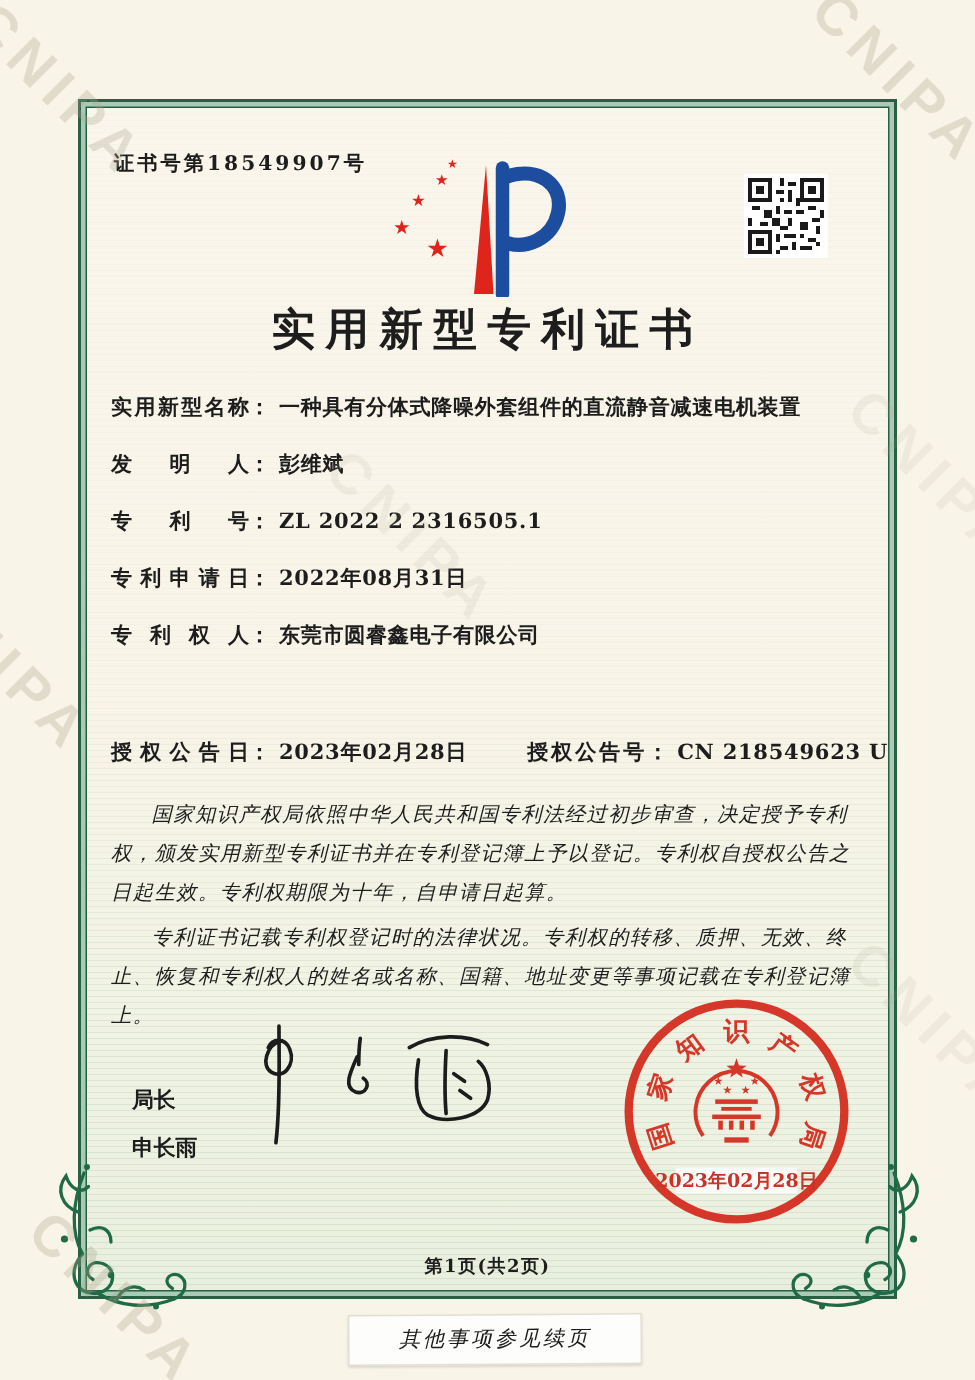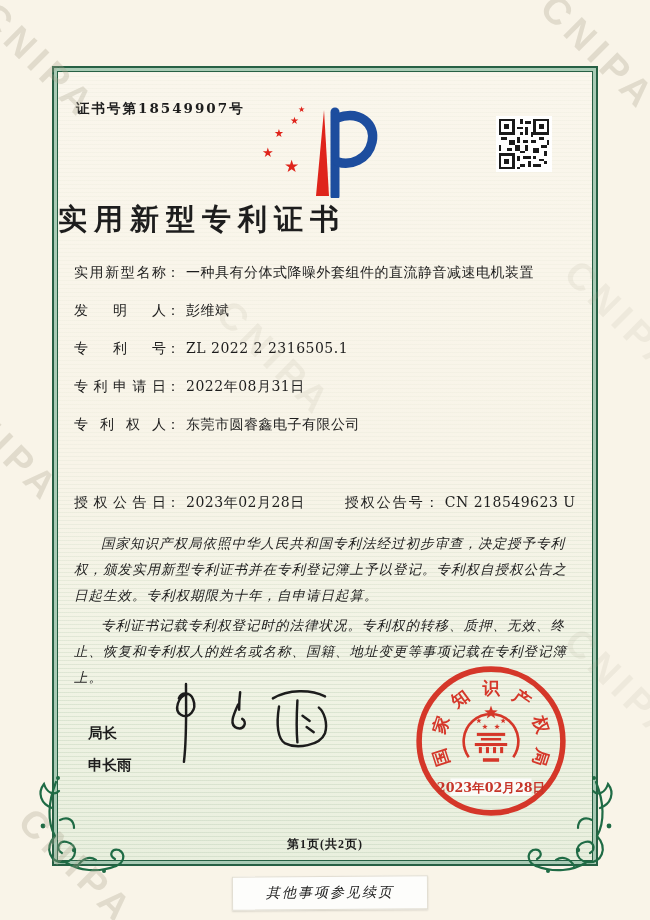--- a/index.html
+++ b/index.html
@@ -34,42 +34,42 @@
     position:absolute;inset:0;pointer-events:none;
     background:repeating-linear-gradient(to bottom,rgba(120,160,120,.16) 0 1px,rgba(0,0,0,0) 1px 4px);
     -webkit-mask-image:linear-gradient(to bottom,rgba(0,0,0,.25) 0%,rgba(0,0,0,.25) 45%,#000 80%);
     mask-image:linear-gradient(to bottom,rgba(0,0,0,.25) 0%,rgba(0,0,0,.25) 45%,#000 80%);
   }
   
   .cert-no{position:absolute;left:18px;top:28px;font-size:13.5px;letter-spacing:2px;font-weight:600;}
   .logo{position:absolute;left:200px;top:34px;width:126px;height:92px;}
   .qr{position:absolute;left:438px;top:44px;width:56px;height:56px;background:#fff;}
   .title{
-    position:absolute;left:0;top:128px;width:100%;text-align:left;
+    position:absolute;left:0;top:128px;width:100%;text-align:center;
     font-size:29px;font-weight:bold;letter-spacing:7px;
   }
   
-  .row{position:absolute;left:16px;right:14px;font-size:14px;font-weight:400;line-height:21px;white-space:nowrap;}
+  .row{position:absolute;left:16px;right:14px;font-size:14px;font-weight:700;line-height:21px;white-space:nowrap;}
   .lbl{display:inline-block;width:92px;text-align:justify;text-align-last:justify;vertical-align:top;}
   .colon{display:inline-block;margin-right:6px;}
   .val{letter-spacing:.5px;}
   .lbl2{letter-spacing:2px;margin-top:27px;}
   .pair2{margin-left:40px;}
   
   .paras{position:absolute;left:16px;right:16px;top:458px;font-size:13.5px;line-height:26px;letter-spacing:1px;}
   .paras p{margin:0 0 4px 0;text-indent:2em;font-style:italic;}
   
   .sig-title{position:absolute;left:30px;top:652px;font-size:14.5px;font-weight:600;font-family:Liberation Sans, sans-serif;}
   .sig-name{position:absolute;left:30px;top:684px;font-size:14.5px;font-weight:600;font-family:"DejaVu Sans","Liberation Sans",sans-serif;}
   .sig-hand{position:absolute;left:100px;top:608px;width:195px;height:92px;}
   
   .seal{position:absolute;left:352px;top:588px;width:162px;height:162px;opacity:.93;}
   .sealchar{font-size:17px;font-weight:bold;fill:#d4291c;font-family:"DejaVu Serif",serif;}
   
-  .page-info{position:absolute;left:0;top:764px;width:100%;text-align:center;font-size:12px;font-weight:600;letter-spacing:1px;font-family:Liberation Serif, serif;}
+  .page-info{position:absolute;left:0;top:764px;width:100%;text-align:center;font-size:12px;font-weight:600;letter-spacing:1px;}
   .note-strip{
     position:absolute;left:232px;top:876px;width:194px;height:32px;z-index:7;
     background:#fdfdfb;border:1px solid #e2ded2;box-shadow:0 1px 2px rgba(0,0,0,.15);
     display:flex;align-items:center;justify-content:center;
     font-size:14px;font-style:italic;letter-spacing:2px;transform:rotate(-.4deg);
   }
   .ornament{position:absolute;width:112px;height:112px;z-index:5;pointer-events:none;}
   .orn-bl{left:16px;top:776px;}
   .orn-br{left:524px;top:776px;transform:scaleX(-1);}
   .star{position:absolute;color:#df241b;line-height:1;font-family:"DejaVu Sans",sans-serif;}

